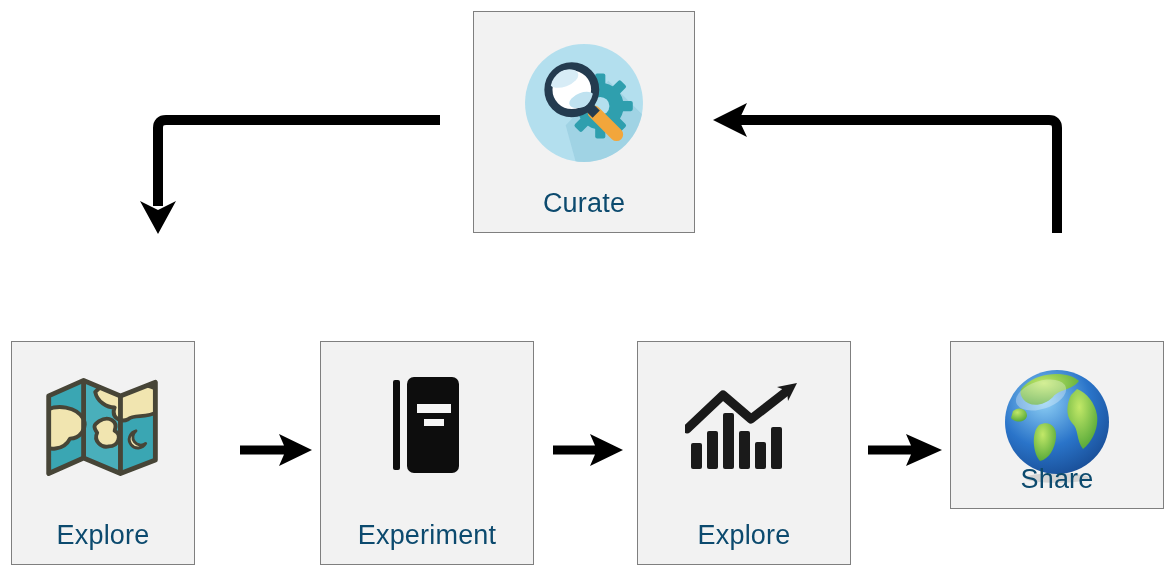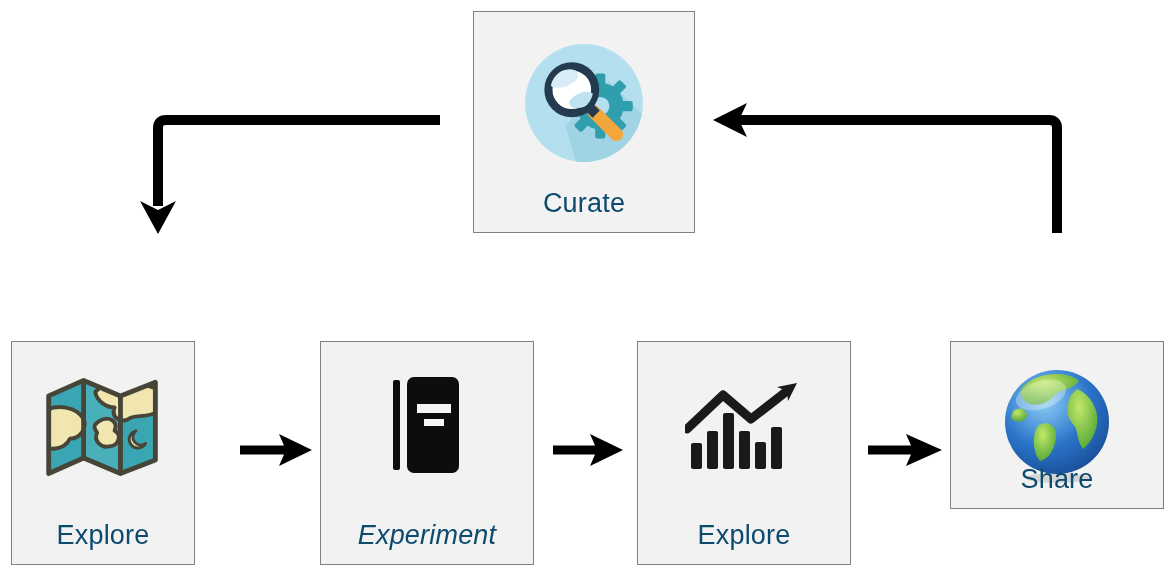--- a/index.html
+++ b/index.html
@@ -25,21 +25,21 @@
     position:absolute;left:0;right:0;bottom:13px;
     text-align:center;
     font-size:27px;
     color:#0c4a6e;
     letter-spacing:.2px;
   }
   .arrow-layer{position:absolute;top:0;left:0;pointer-events:none;}
   
   .node.curate{left:473px;top:11px;width:222px;height:222px;}
   .node.explore{left:11px;top:341px;width:184px;height:224px;}
-  .node.experiment{left:320px;top:341px;width:214px;height:224px;font-style:italic;}
+  .node.experiment{left:320px;top:341px;width:214px;height:224px;}
   .node.analyze{left:637px;top:341px;width:214px;height:224px;}
   .node.share{left:950px;top:341px;width:214px;height:168px;}
 </style>
 </head>
 <body>
 
 <div class="canvas">
 
   <svg class="arrow-layer" width="1174" height="572" viewBox="0 0 1174 572">
 

